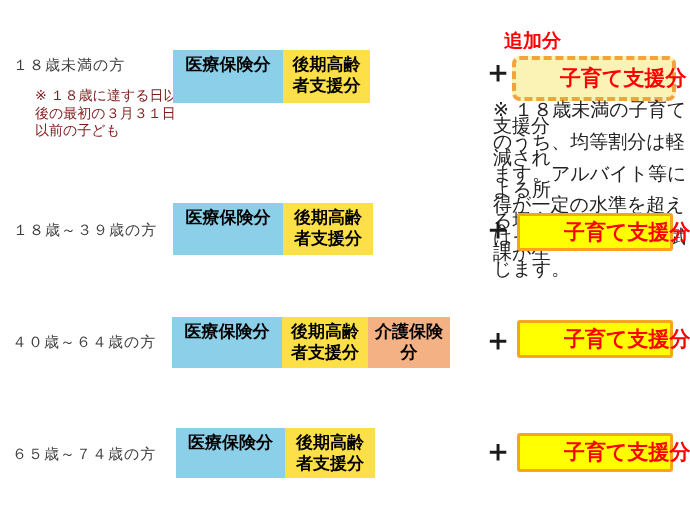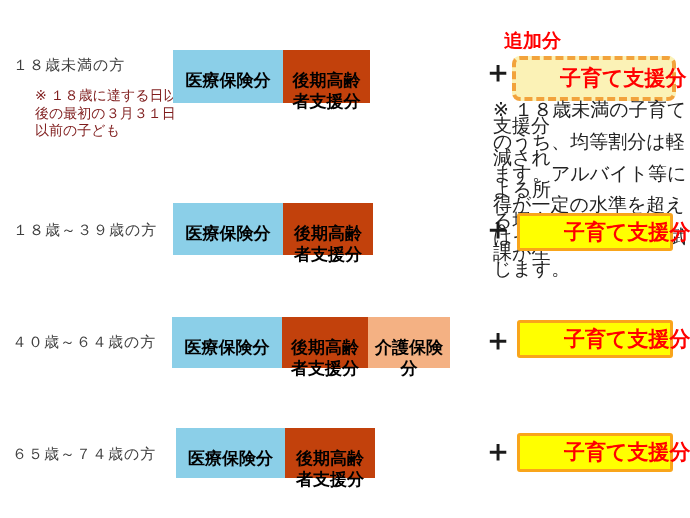--- a/index.html
+++ b/index.html
@@ -25,25 +25,25 @@
     white-space:pre-line;
   }
   .box{
     position:absolute;
     box-sizing:border-box;
     text-align:center;
     font-weight:bold;
     font-size:17px;
     line-height:21px;
     color:#000000;
-    padding-top:20px;
+    padding-top:4px;
     white-space:pre-line;
   }
   .box.medical{background:#8bcfe8;}
-  .box.elderly{background:#c2410c;}
+  .box.elderly{background:#fde047;}
   .box.care{background:#f4b183;}
   .plus{
     position:absolute;
     font-size:30px;
     line-height:30px;
     font-weight:bold;
     color:#1a1a1a;
   }
   .added-label{
     position:absolute;

